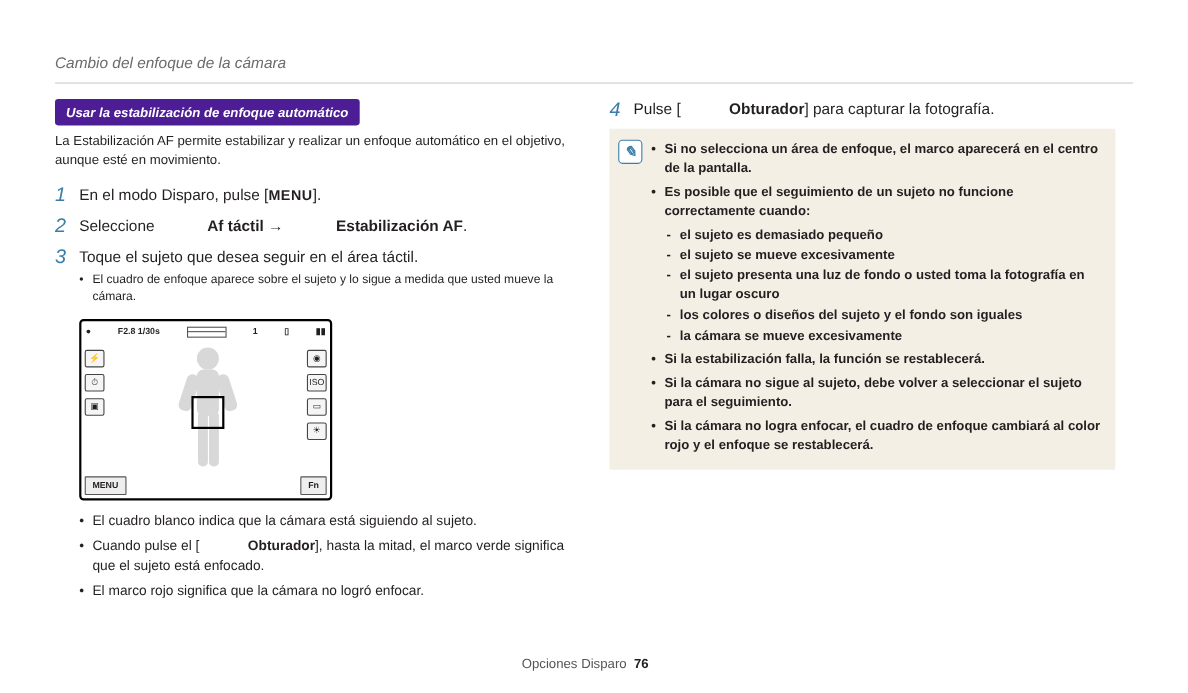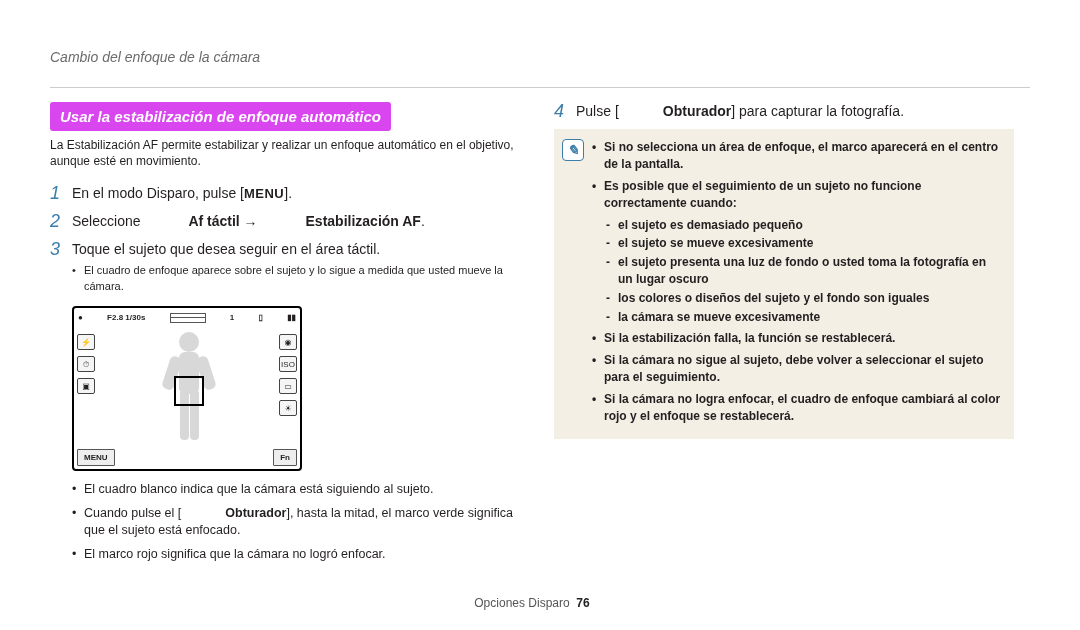--- a/index.html
+++ b/index.html
@@ -11,36 +11,36 @@
     color: #231f20;
     position: relative;
     padding: 48px 50px 0 50px;
     font-size: 13px;
     line-height: 1.4;
   }
   .page-header {
     font-size: 14px;
     color: #6b6b6b;
     font-style: italic;
-    margin-bottom: 19px;
+    margin-bottom: 7px;
   }
   .hr-top {
     border: none;
     border-top: 1px solid #ccc;
     margin-bottom: 14px;
   }
   .columns { display: flex; gap: 34px; }
   .col-left { width: 470px; }
   .col-right { width: 460px; }
   .subhead-box {
     display: inline-block;
-    background: #d946ef;
+    background: #4c1d95;
     color: #fff;
     font-weight: 600;
-    font-size: 15px;
+    font-size: 12px;
     padding: 4px 10px;
     border-radius: 3px;
     margin-bottom: 6px;
     font-style: italic;
   }
   .intro { font-size: 12px; margin-bottom: 14px; }
   .steps { list-style: none; }
   .steps > li { display: flex; margin-bottom: 8px; }
   .step-num {
     font-style: italic;

